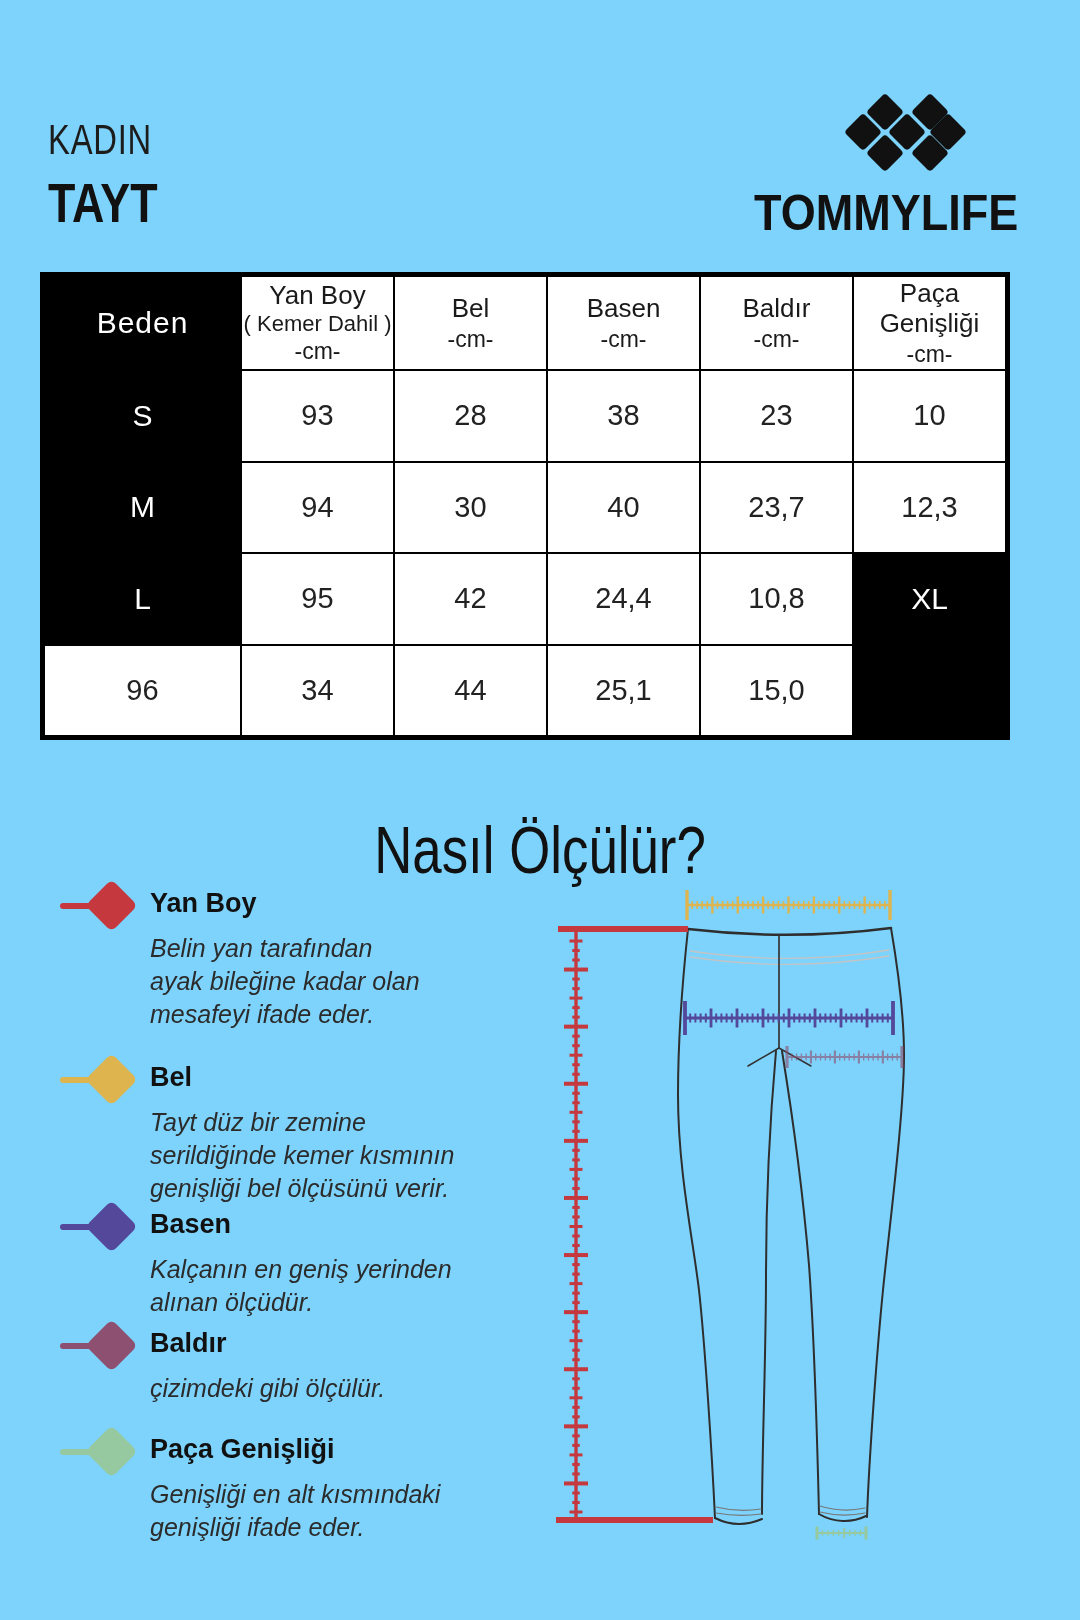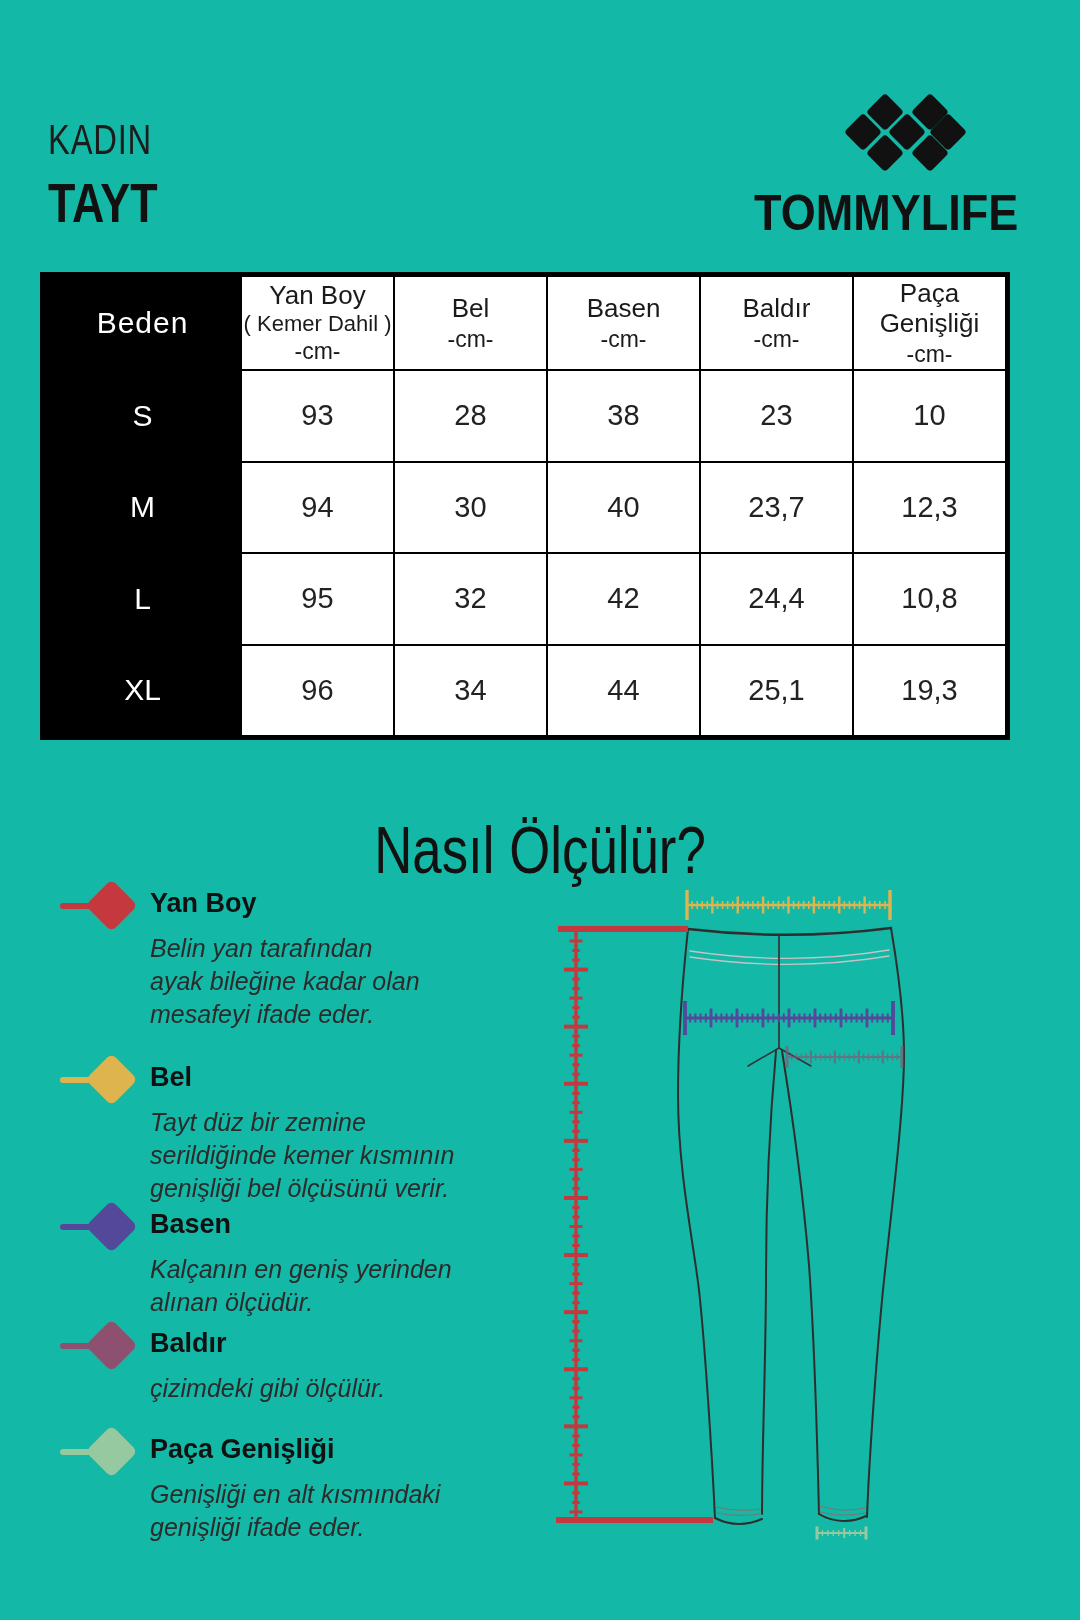--- a/index.html
+++ b/index.html
@@ -1,16 +1,16 @@
 <!DOCTYPE html>
 <html><head>
 <meta charset="utf-8">
 <style>
   html,body{margin:0;padding:0;background:#fff;}
-  .page{position:relative;width:1080px;height:1620px;background:#14b8a6;overflow:hidden;
+  .page{position:relative;width:1080px;height:1620px;background:#7dd3fc;overflow:hidden;
         font-family:"Liberation Sans",sans-serif;color:#1a1a1a;}
 
   
   .brandblock{position:absolute;left:48px;top:118px;}
   .cat{font-size:42px;font-weight:400;letter-spacing:1px;color:#1c1c1c;
        transform:scaleX(.78);transform-origin:left top;line-height:44px;}
   .prod{font-size:56px;font-weight:800;letter-spacing:0;color:#111;
         transform:scaleX(.8);transform-origin:left top;line-height:58px;margin-top:12px;}
   .logo-svg{position:absolute;left:840px;top:86px;}
   .brandname{position:absolute;left:740px;top:184px;width:280px;text-align:center;
@@ -109,31 +109,30 @@
 
     <div class="cell dark size-label">M</div>
     <div class="cell val">94</div>
     <div class="cell val">30</div>
     <div class="cell val">40</div>
     <div class="cell val">23,7</div>
     <div class="cell val">12,3</div>
 
     <div class="cell dark size-label">L</div>
     <div class="cell val">95</div>
-    <div class="cell val">32</div>
     <div class="cell val">42</div>
     <div class="cell val">24,4</div>
     <div class="cell val">10,8</div>
 
     <div class="cell dark size-label">XL</div>
     <div class="cell val">96</div>
     <div class="cell val">34</div>
     <div class="cell val">44</div>
     <div class="cell val">25,1</div>
-    <div class="cell val">19,3</div>
+    <div class="cell val">15,0</div>
   </div>
 
   <div class="htm-title">Nasıl Ölçülür?</div>
 
   <div class="legend-item" style="top:886px">
     <div class="legend-head">
       <span class="marker">
           <i class="mline" style="background: rgb(197, 57, 62);"></i>
           <i class="mdiamond" style="background: rgb(197, 57, 62);"></i>
         </span>

